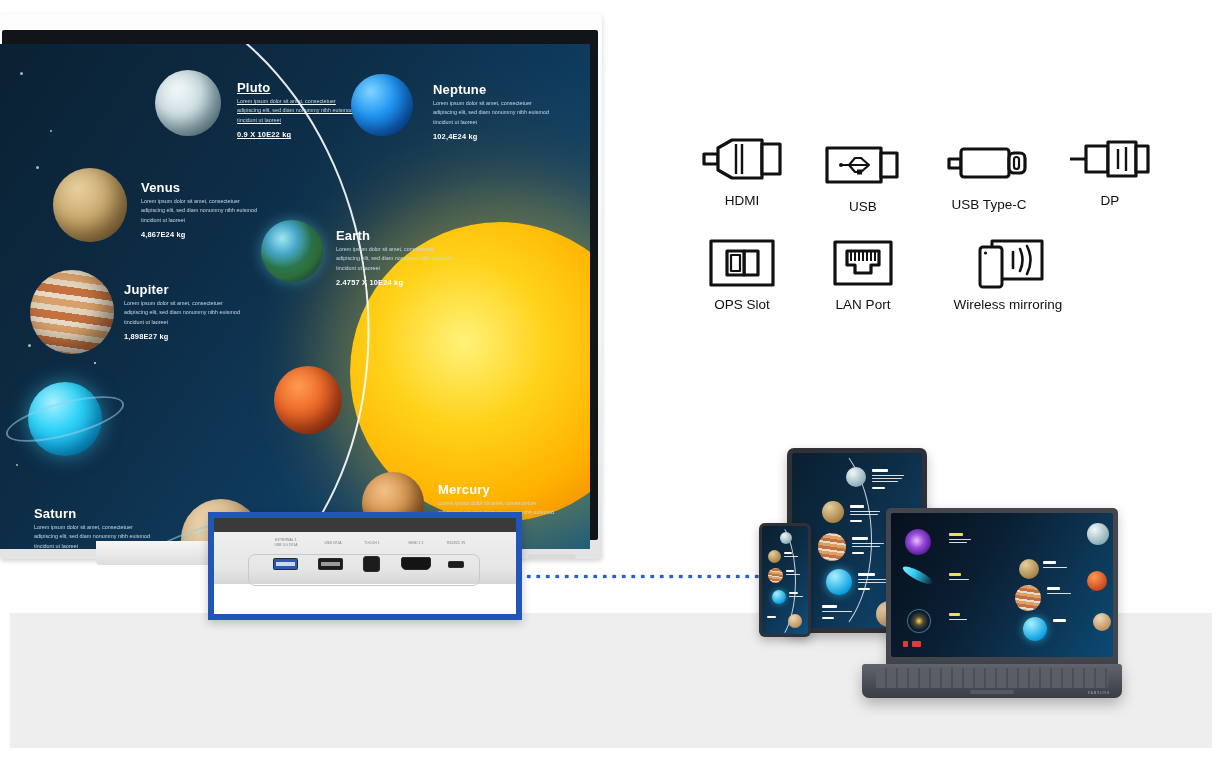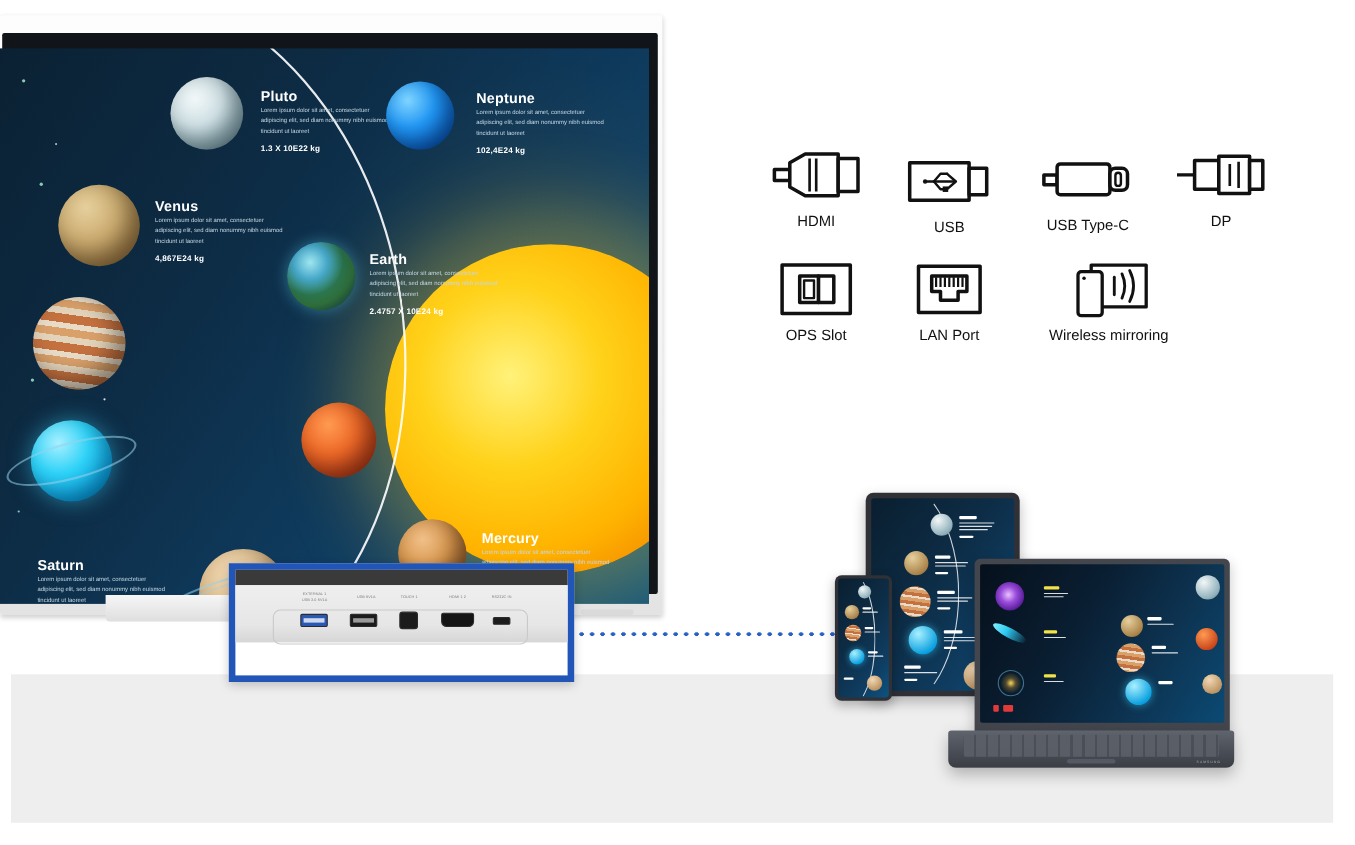--- a/index.html
+++ b/index.html
@@ -194,24 +194,24 @@
         <div class="star" style="left:22px;top:28px;width:3px;height:3px;"></div>
         <div class="star" style="left:52px;top:86px;width:2px;height:2px;"></div>
         <div class="star" style="left:38px;top:122px;width:3px;height:3px;"></div>
         <div class="star" style="left:78px;top:144px;width:2px;height:2px;background:#fff;"></div>
         <div class="star" style="left:60px;top:228px;width:2px;height:2px;background:#fff;"></div>
         <div class="star" style="left:30px;top:300px;width:3px;height:3px;"></div>
         <div class="star" style="left:96px;top:318px;width:2px;height:2px;background:#fff;"></div>
         <div class="star" style="left:18px;top:420px;width:2px;height:2px;"></div>
 
         <div class="planet p-pluto" style="left:157px;top:26px;width:66px;height:66px;"></div>
-        <div class="info" style="left:239px;top:36px;">
+        <div class="info" style="left:239px;top:36px;text-decoration:underline;">
           <h3>Pluto</h3>
           <p>Lorem ipsum dolor sit amet, consectetuer adipiscing elit, sed diam nonummy nibh euismod tincidunt ut laoreet</p>
-          <div class="mass">1.3 X 10E22 kg</div>
+          <div class="mass">0.9 X 10E22 kg</div>
         </div>
 
         <div class="planet p-neptune" style="left:353px;top:30px;width:62px;height:62px;"></div>
         <div class="info" style="left:435px;top:38px;">
           <h3>Neptune</h3>
           <p>Lorem ipsum dolor sit amet, consectetuer adipiscing elit, sed diam nonummy nibh euismod tincidunt ut laoreet</p>
           <div class="mass">102,4E24 kg</div>
         </div>
 
         <div class="planet p-venus" style="left:55px;top:124px;width:74px;height:74px;"></div>
@@ -222,20 +222,25 @@
         </div>
 
         <div class="planet p-earth" style="left:263px;top:176px;width:62px;height:62px;"></div>
         <div class="info" style="left:338px;top:184px;">
           <h3>Earth</h3>
           <p>Lorem ipsum dolor sit amet, consectetuer adipiscing elit, sed diam nonummy nibh euismod tincidunt ut laoreet</p>
           <div class="mass">2.4757 X 10E24 kg</div>
         </div>
 
         <div class="planet p-jupiter" style="left:32px;top:226px;width:84px;height:84px;"></div>
+        <div class="info" style="left:126px;top:238px;">
+          <h3>Jupiter</h3>
+          <p>Lorem ipsum dolor sit amet, consectetuer adipiscing elit, sed diam nonummy nibh euismod tincidunt ut laoreet</p>
+          <div class="mass">1,898E27 kg</div>
+        </div>
 
         <div class="planet p-uranus" style="left:30px;top:338px;width:74px;height:74px;"></div>
         <div class="ring" style="left:6px;top:358px;width:122px;height:34px;"></div>
 
         <div class="planet p-mars" style="left:276px;top:322px;width:68px;height:68px;"></div>
 
         <div class="planet p-mercury" style="left:364px;top:428px;width:62px;height:62px;"></div>
         <div class="info" style="left:440px;top:438px;">
           <h3>Mercury</h3>
           <p>Lorem ipsum dolor sit amet, consectetuer adipiscing elit, sed diam nonummy nibh euismod tincidunt ut laoreet</p>

